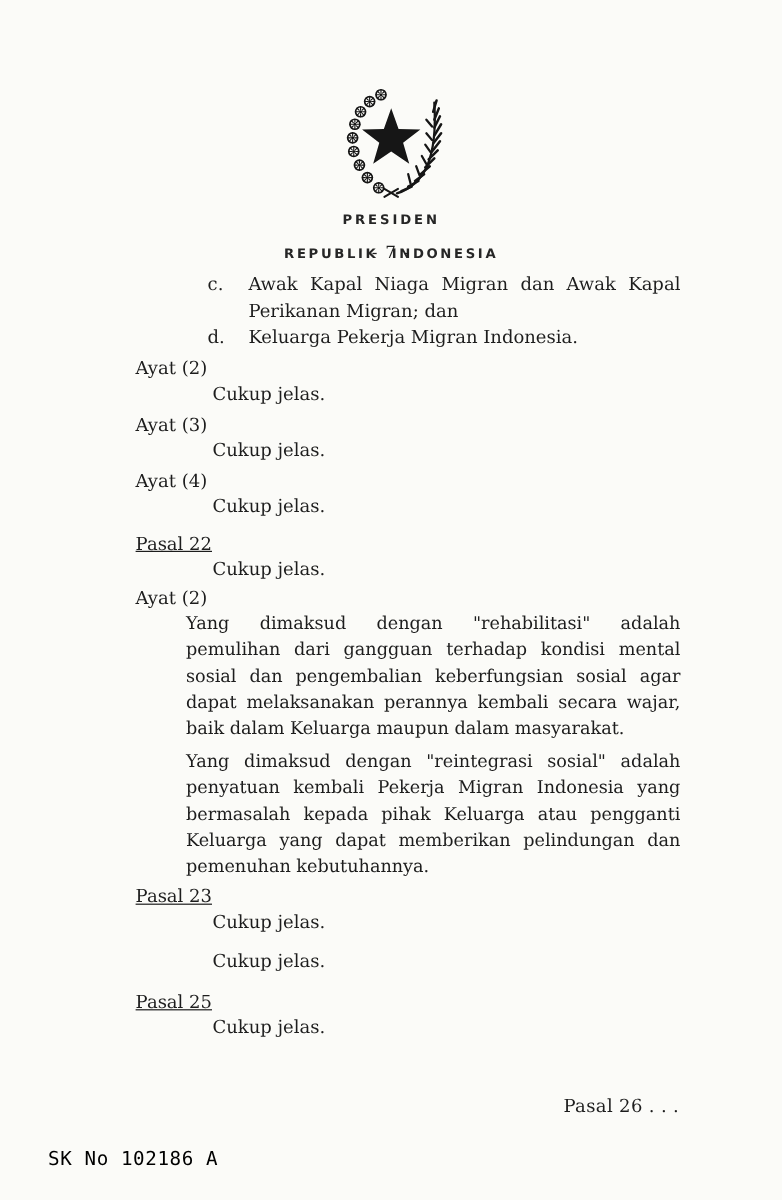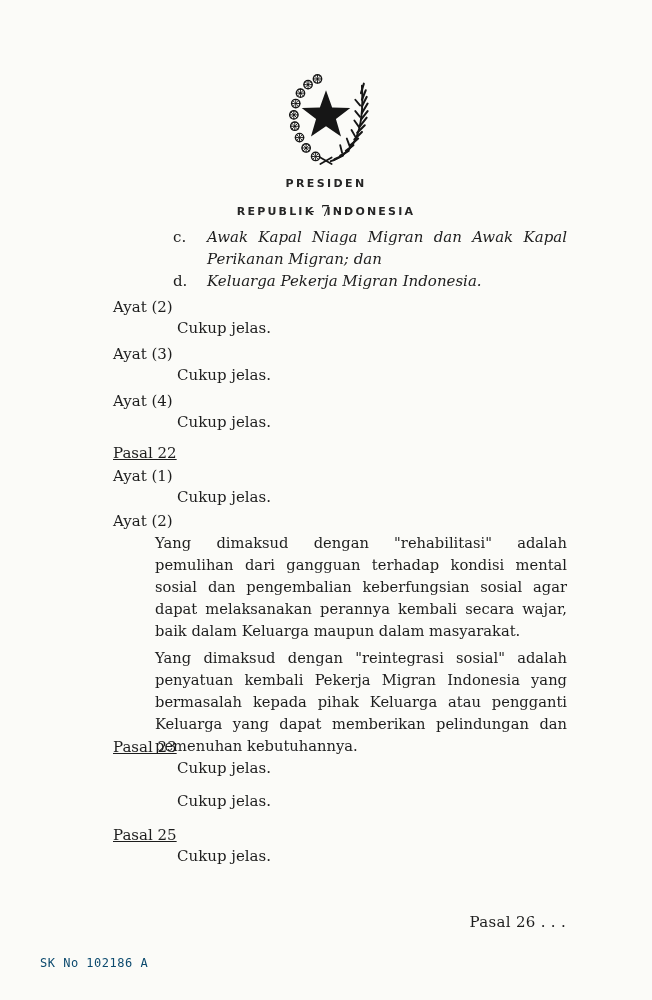--- a/index.html
+++ b/index.html
@@ -29,41 +29,41 @@
     position:absolute;top:203px;left:0;right:0;text-align:center;
     font-size:14px;letter-spacing:1px;color:#1d1d1d;
   }
   
   .group{position:absolute;left:113px;width:453px;font-size:15px;}
   .g1{top:226px;}
   .g2{top:442px;}
   .g3{top:736px;}
   .li{display:flex;margin-left:60px;width:394px;line-height:22px;}
   .li .marker{flex:none;width:34px;}
-  .li .litext{flex:1;text-align:justify;font-style:italic;}
+  .li .litext{flex:1;text-align:justify;}
   .ayat-title{line-height:22px;}
   .cukup{margin-left:64px;line-height:21px;}
   .g1 .ayat{margin-top:4px;}
   .pasal-title{line-height:22px;text-decoration:underline;}
   .g2 .ayat-title{margin-top:1px;}
   .para{
     margin:0 0 0 42px;width:412px;
     text-align:justify;line-height:22px;font-size:14.7px;
   }
   .para + .para{margin-top:5px;}
   .g3 .pasal-block + .pasal-block{margin-top:12px;}
   
   .continuation{
     position:absolute;top:913px;right:86px;
     font-size:15px;letter-spacing:.3px;margin-left:12px;
   }
   .doc-number{
     position:absolute;top:956px;left:40px;
     font-family:"DejaVu Sans Mono", monospace;
-    font-size:12px;color:#0c4a6e;letter-spacing:.5px;
+    font-size:16px;color:#000000;letter-spacing:.5px;
   }
 </style>
 </head>
 <body>
 
 <div class="page">
 
   <div class="emblem-wrap">
     <svg width="104" height="95" viewBox="0 0 110 100" aria-hidden="true">
       <defs>
@@ -137,21 +137,20 @@
       <div class="cukup">Cukup jelas.</div>
     </div>
     <div class="ayat">
       <div class="ayat-title">Ayat (4)</div>
       <div class="cukup">Cukup jelas.</div>
     </div>
   </div>
 
   <div class="group g2">
     <div class="pasal-title">Pasal 22</div>
-    <div class="ayat-title">Ayat (1)</div>
     <div class="cukup">Cukup jelas.</div>
     <div class="ayat-title" style="margin-top:2px">Ayat (2)</div>
     <p class="para">Yang dimaksud dengan "rehabilitasi" adalah pemulihan dari gangguan terhadap kondisi mental sosial dan pengembalian keberfungsian sosial agar dapat melaksanakan perannya kembali secara wajar, baik dalam Keluarga maupun dalam masyarakat.</p>
     <p class="para">Yang dimaksud dengan "reintegrasi sosial" adalah penyatuan kembali Pekerja Migran Indonesia yang bermasalah kepada pihak Keluarga atau pengganti Keluarga yang dapat memberikan pelindungan dan pemenuhan kebutuhannya.</p>
   </div>
 
   <div class="group g3">
     <div class="pasal-block">
       <div class="pasal-title">Pasal 23</div>
       <div class="cukup">Cukup jelas.</div>

